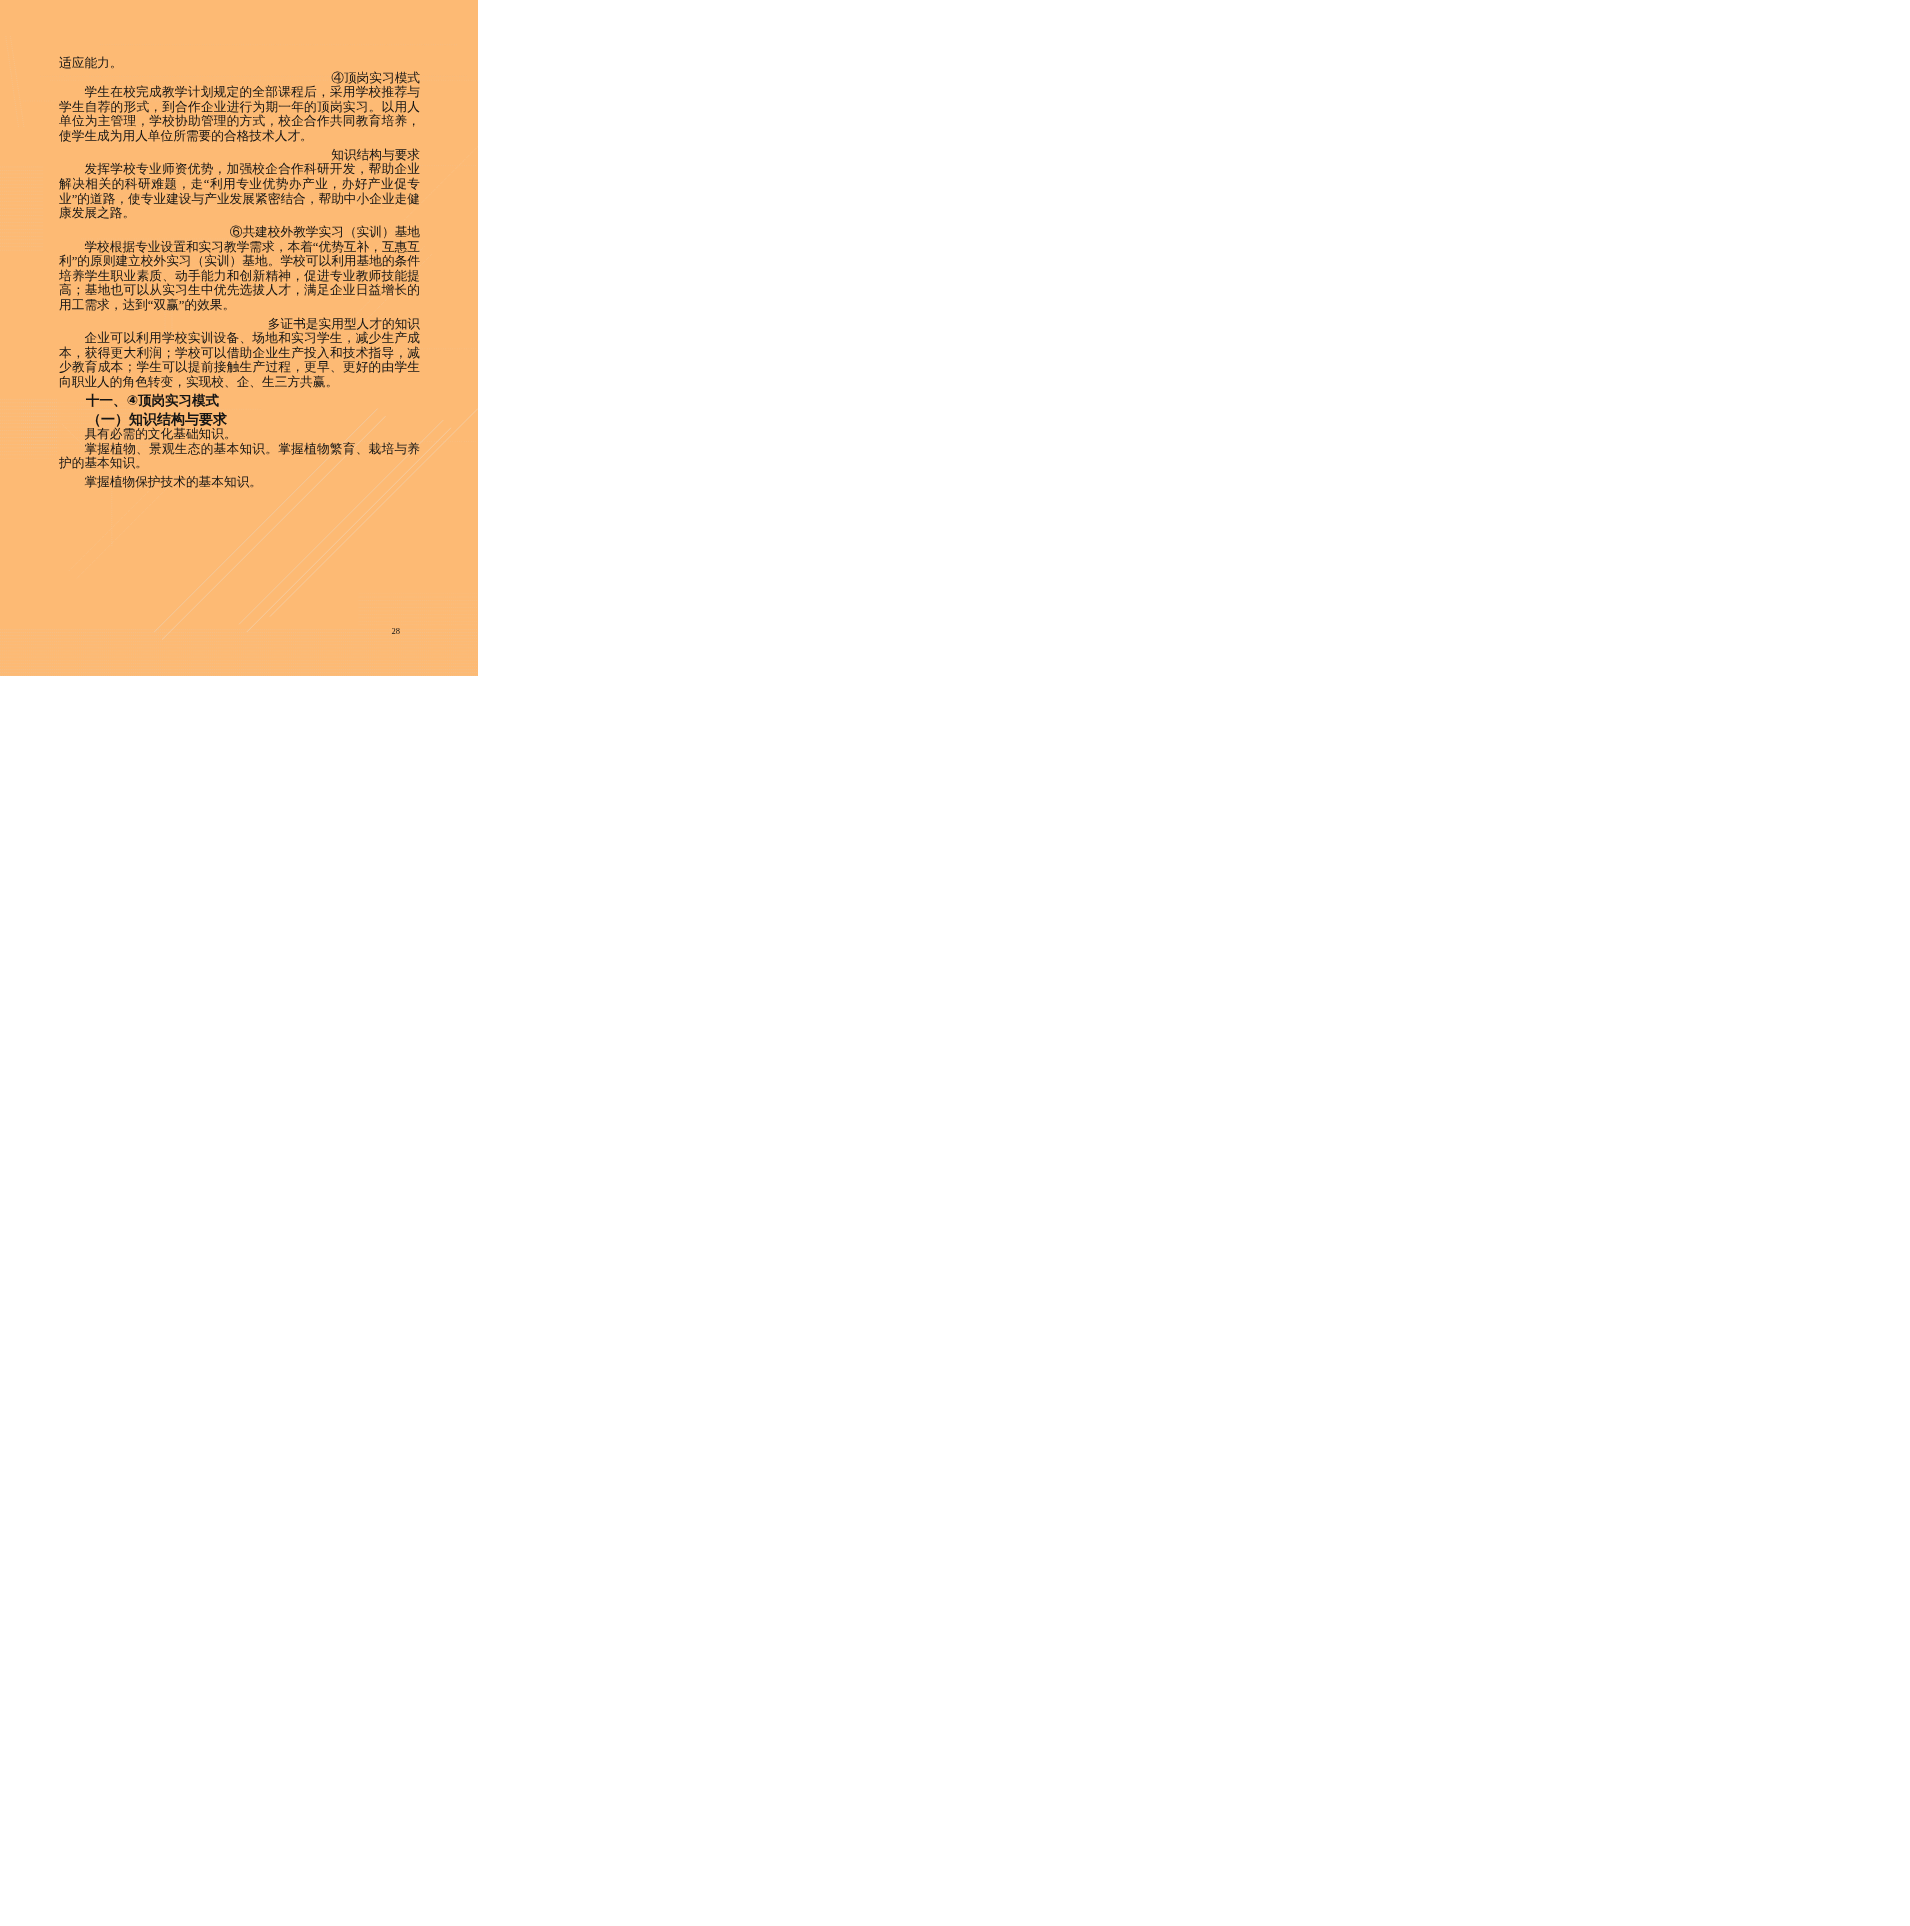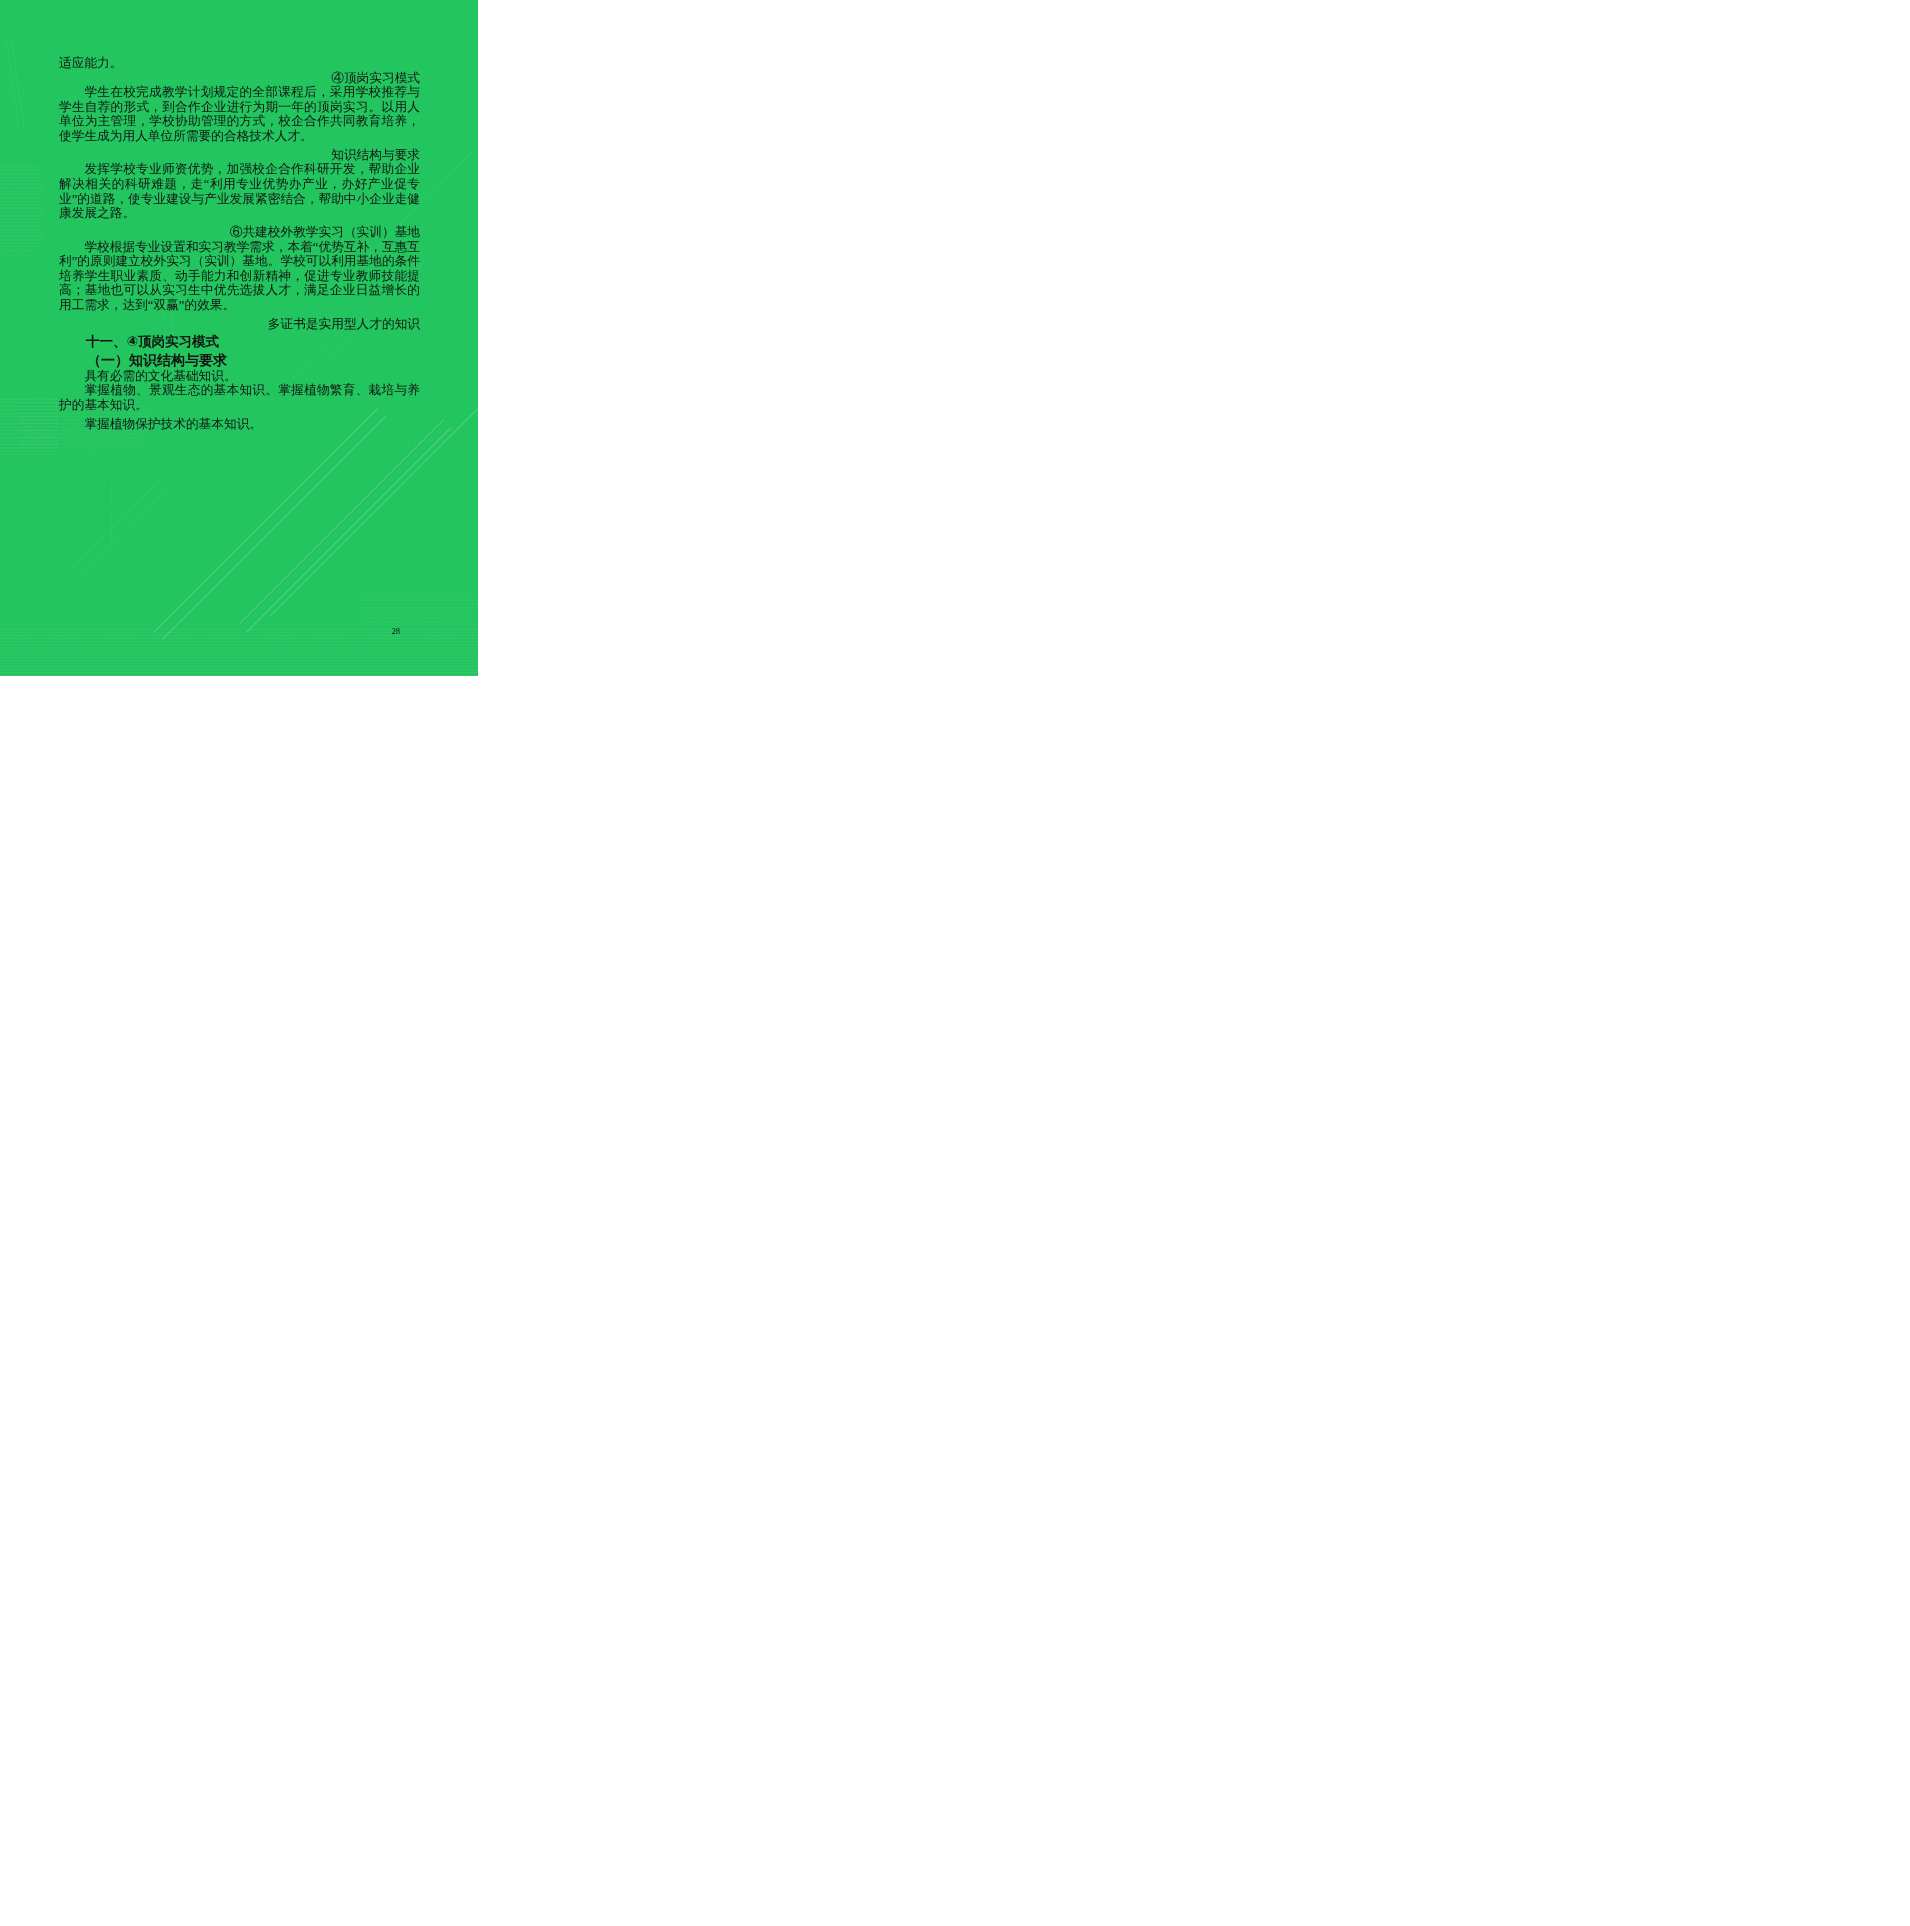--- a/index.html
+++ b/index.html
@@ -3,21 +3,21 @@
 <meta charset="utf-8">
 <style>
   html, body { margin: 0; padding: 0; background: #ffffff; }
   body {
     width: 478px; height: 676px;
     position: relative; overflow: hidden;
     font-family: "Liberation Serif", "DejaVu Serif", serif;
   }
   .page {
     position: absolute; inset: 0;
-    background: #22c55e;
+    background: #fdba74;
   }
   .watermark {
     position: absolute; inset: 0;
     width: 478px; height: 676px;
     pointer-events: none;
   }
   .content {
     position: absolute;
     left: 59px; top: 56px; width: 361px;
     color: #141414;
@@ -99,20 +99,21 @@
 
   <div class="content">
     <p class="para no-indent">适应能力。</p>
     <p class="item-head">④顶岗实习模式</p>
     <p class="para">学生在校完成教学计划规定的全部课程后，采用学校推荐与学生自荐的形式，到合作企业进行为期一年的顶岗实习。以用人单位为主管理，学校协助管理的方式，校企合作共同教育培养，使学生成为用人单位所需要的合格技术人才。</p>
     <p class="item-head gap">知识结构与要求</p>
     <p class="para">发挥学校专业师资优势，加强校企合作科研开发，帮助企业解决相关的科研难题，走“利用专业优势办产业，办好产业促专业”的道路，使专业建设与产业发展紧密结合，帮助中小企业走健康发展之路。</p>
     <p class="item-head gap">⑥共建校外教学实习（实训）基地</p>
     <p class="para">学校根据专业设置和实习教学需求，本着“优势互补，互惠互利”的原则建立校外实习（实训）基地。学校可以利用基地的条件培养学生职业素质、动手能力和创新精神，促进专业教师技能提高；基地也可以从实习生中优先选拔人才，满足企业日益增长的用工需求，达到“双赢”的效果。</p>
     <p class="item-head gap">多证书是实用型人才的知识</p>
+    <p class="para">企业可以利用学校实训设备、场地和实习学生，减少生产成本，获得更大利润；学校可以借助企业生产投入和技术指导，减少教育成本；学生可以提前接触生产过程，更早、更好的由学生向职业人的角色转变，实现校、企、生三方共赢。</p>
     <p class="h1 gap">十一、④顶岗实习模式</p>
     <p class="h2 gap">（一）知识结构与要求</p>
     <p class="para">具有必需的文化基础知识。</p>
     <p class="para">掌握植物、景观生态的基本知识。掌握植物繁育、栽培与养护的基本知识。</p>
     <p class="para gap">掌握植物保护技术的基本知识。</p>
   </div>
 
   <div class="page-number">28</div>
 
 </div>

